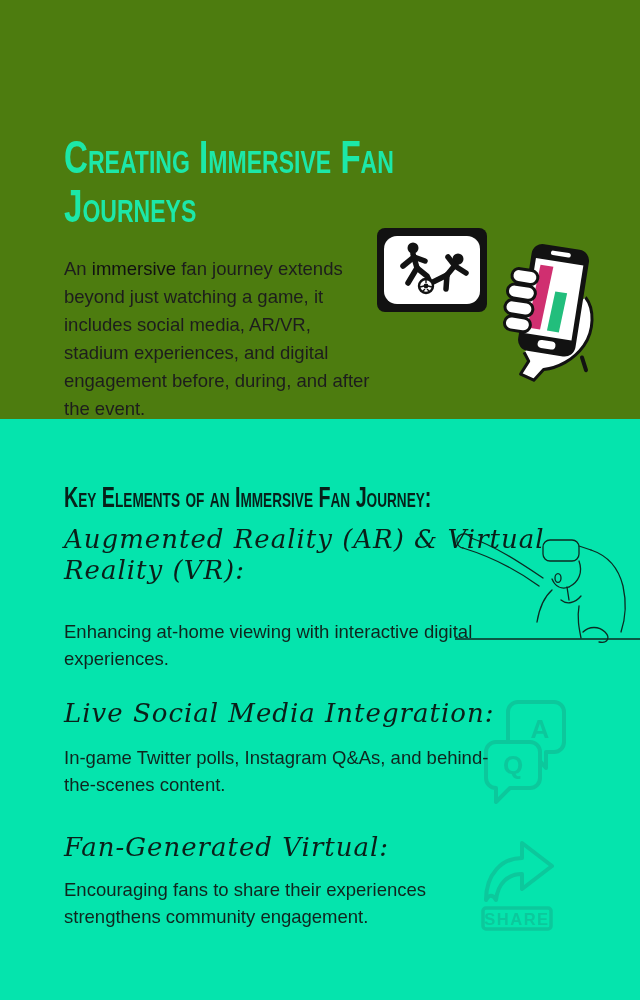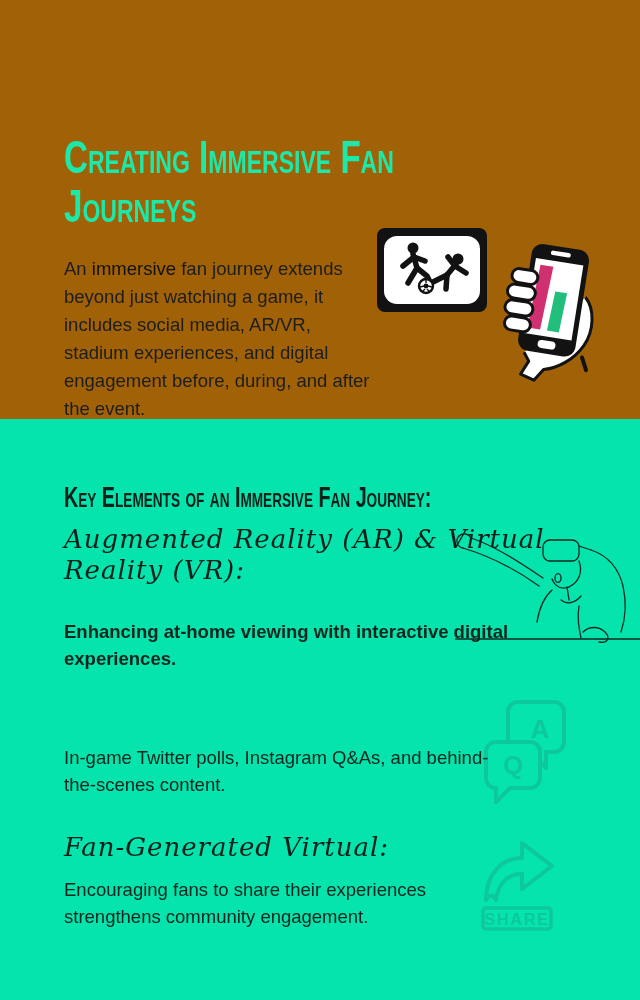--- a/index.html
+++ b/index.html
@@ -1,18 +1,18 @@
 <!DOCTYPE html>
 <html><head>
 <meta charset="utf-8">
 <style>
   html,body{margin:0;padding:0;background:#888;}
   .canvas{
     position:relative;width:640px;height:1000px;margin:0 auto;
-    background:#a16207;overflow:hidden;
+    background:#4d7c0f;overflow:hidden;
     font-family:"Liberation Sans",sans-serif;
   }
   
   .main-title{
     position:absolute;left:64px;top:102px;width:580px;
     font-weight:800;font-size:46px;line-height:1.06;
     font-variant:small-caps;letter-spacing:0px;
     color:#1CE8A8;
     transform:scaleX(0.72);transform-origin:left top;
   }
@@ -33,21 +33,21 @@
     transform:scaleX(0.68);transform-origin:left top;
   }
   .script-title{
     font-family:"DejaVu Serif",serif;font-style:italic;font-weight:500;
     font-size:26px;line-height:31px;letter-spacing:1px;color:#0a1f19;
   }
   .body-text{
     font-size:18.5px;line-height:27px;color:#10251e;
   }
   .st1{position:absolute;left:64px;top:524px;width:520px;}
-  .bt1{position:absolute;left:64px;top:618px;width:480px;font-weight:bold;}
+  .bt1{position:absolute;left:64px;top:618px;width:480px;}
   .st2{position:absolute;left:64px;top:698px;width:520px;white-space:nowrap;}
   .bt2{position:absolute;left:64px;top:744px;width:455px;}
   .st3{position:absolute;left:64px;top:832px;width:520px;white-space:nowrap;}
   .bt3{position:absolute;left:64px;top:876px;width:430px;}
   
   .tv-icon{position:absolute;left:376px;top:226px;}
   .phone-icon{position:absolute;left:497px;top:240px;}
   .vr-art{position:absolute;left:455px;top:520px;}
   .qa-art{position:absolute;left:482px;top:698px;}
   .share-art{position:absolute;left:476px;top:838px;text-align:right;}
@@ -155,20 +155,21 @@
         <path d="M36 4 h36 a10 10 0 0 1 10 10 v30 a10 10 0 0 1 -10 10 h-8 v16 l-14 -16 h-14 a10 10 0 0 1 -10 -10 v-30 a10 10 0 0 1 10 -10 z"></path>
       </g>
       <text x="58" y="40" text-anchor="middle" class="wm-text" font-size="26" fill="#0CC89C">A</text>
       <g stroke="#0CC89C" stroke-width="4" stroke-linejoin="round" fill="#05E4AD">
         <path d="M14 44 h34 a10 10 0 0 1 10 10 v26 a10 10 0 0 1 -10 10 h-20 l-14 14 v-14 a10 10 0 0 1 -10 -10 v-26 a10 10 0 0 1 10 -10 z"></path>
       </g>
       <text x="31" y="76" text-anchor="middle" class="wm-text" font-size="26" fill="#0CC89C">Q</text>
     </svg>
   </div>
 
+  <div class="script-title st2">Live Social Media Integration:</div>
   <div class="body-text bt2">In-game Twitter polls, Instagram Q&amp;As, and behind-the-scenes content.</div>
 
   <div class="share-art">
     <svg width="82" height="94" viewBox="0 0 82 94">
       <path d="M10 62 C10 36 26 20 46 20 L46 5 L76 28 L46 51 L46 36 C32 36 22 45 20 62 C16 55 12 58 10 62 Z" fill="none" stroke="#0CC89C" stroke-width="4" stroke-linejoin="round"></path>
       <rect x="7" y="70" width="68" height="21" rx="3" fill="none" stroke="#0CC89C" stroke-width="3.5"></rect>
       <text x="41" y="86.5" text-anchor="middle" class="wm-text" font-size="16.5" letter-spacing="1.5" fill="#0CC89C">SHARE</text>
     </svg>
   </div>
 

